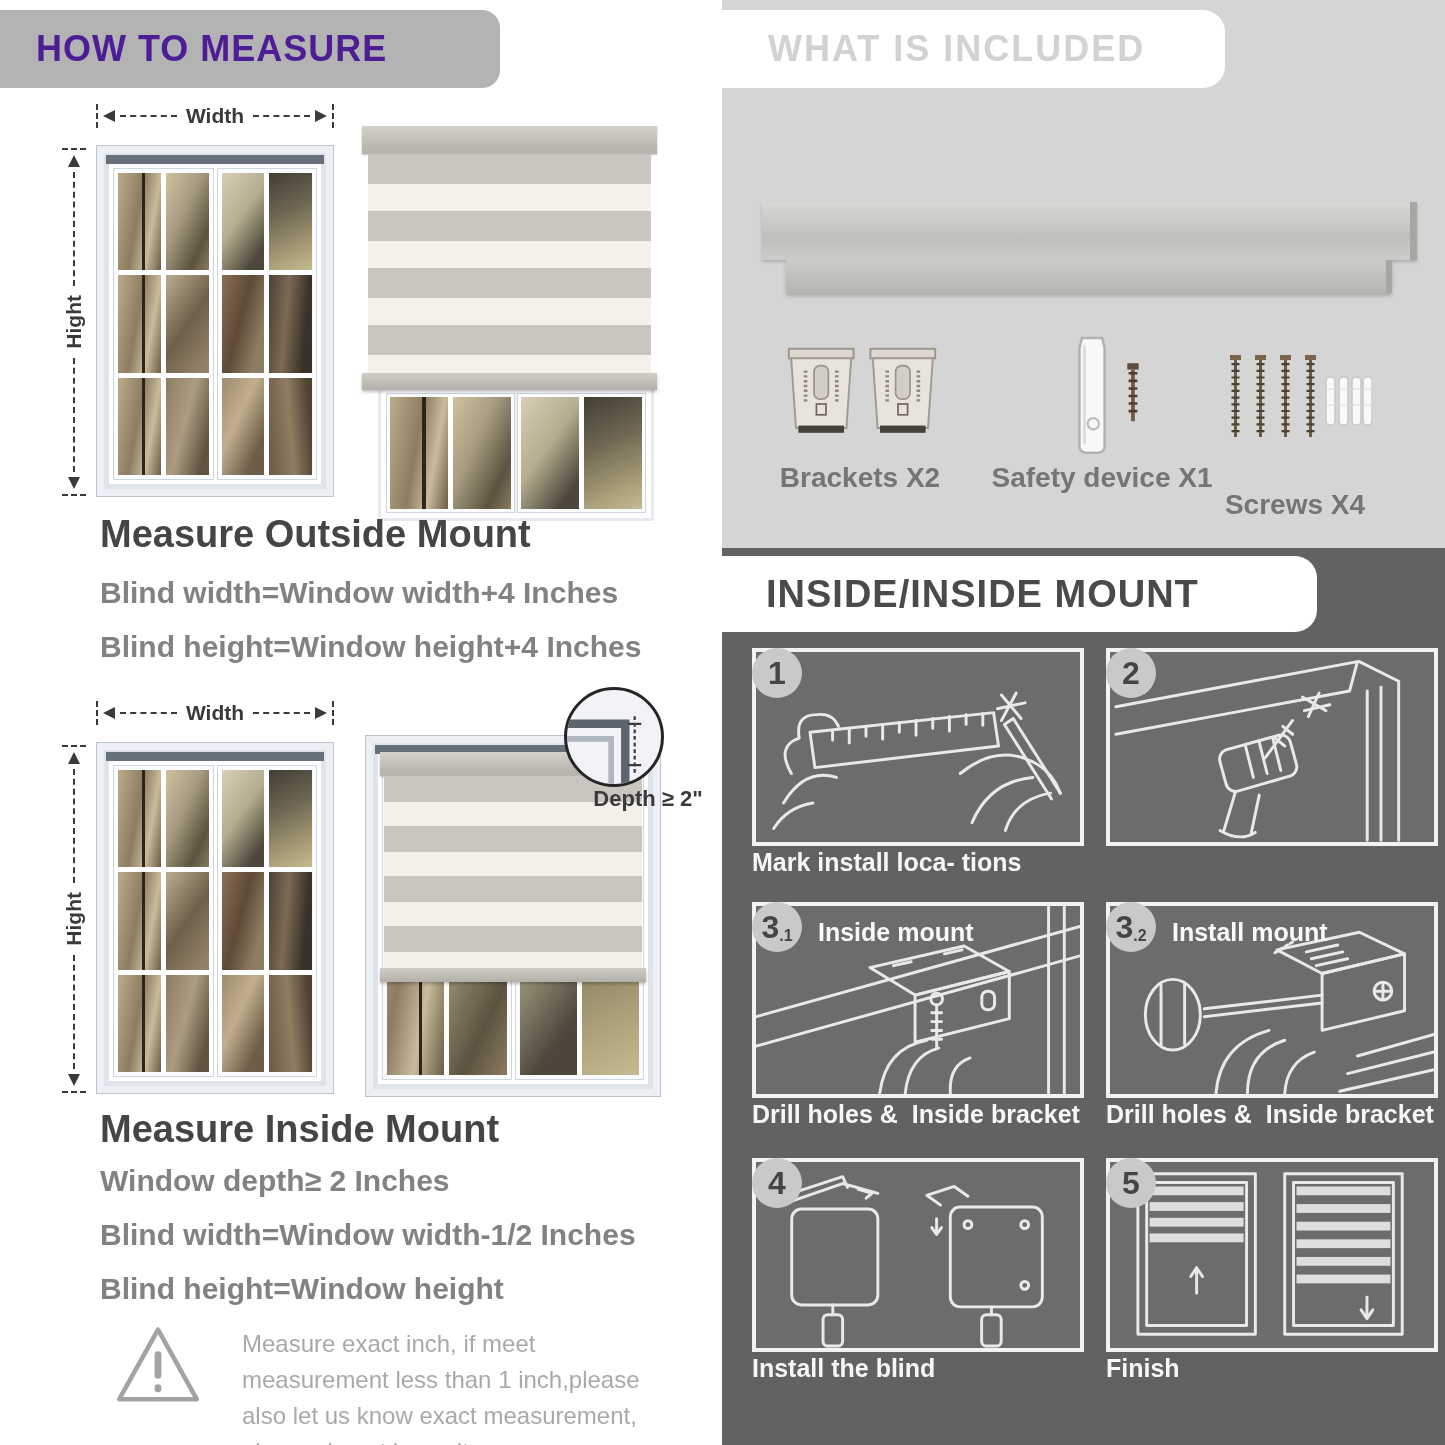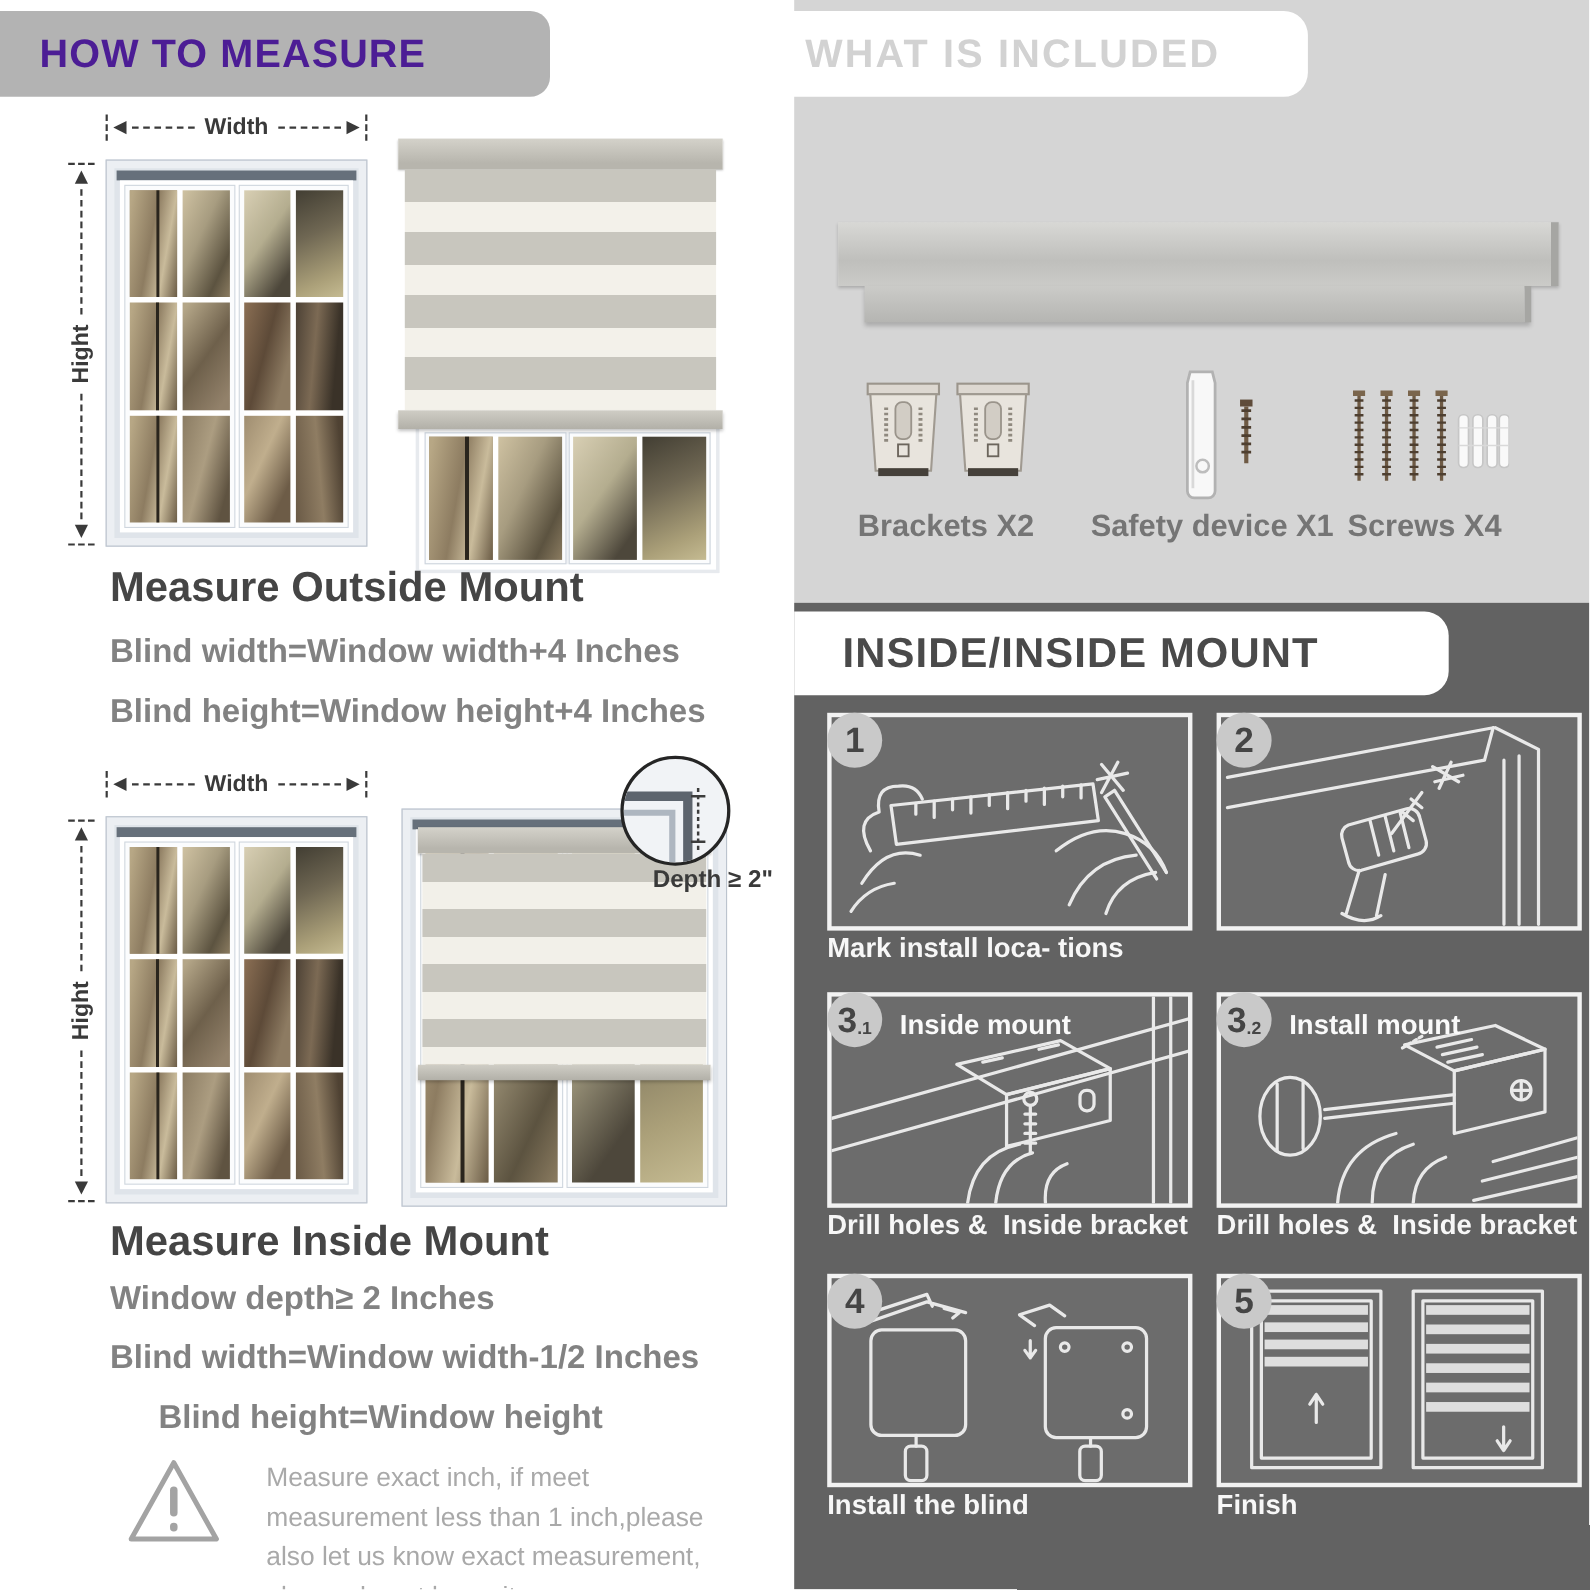--- a/index.html
+++ b/index.html
@@ -63,21 +63,21 @@
   .varrow{display:flex;flex-direction:column;align-items:center;gap:5px;color:#3a3a3a;}
   .varrow .line{flex:1;border-left:2px dashed #3a3a3a;width:0;}
   .varrow .lbl{font-weight:bold;font-size:21px;writing-mode:vertical-rl;transform:rotate(180deg);padding:4px 0;}
 
   
   .mag{width:94px;height:94px;border:3px solid #252525;border-radius:50%;background:#f1f3f6;overflow:hidden;}
   .depth-lbl{font-weight:bold;font-size:22px;color:#3a3a3a;}
 
   
   .rt-section{left:722px;top:0;width:723px;height:548px;background:#d5d5d5;}
-  .rt-bar{left:686px;top:10px;width:503px;height:78px;background:#fff;border-radius:0 22px 22px 0;
+  .rt-bar{left:722px;top:10px;width:503px;height:78px;background:#fff;border-radius:0 22px 22px 0;
           display:flex;align-items:center;}
   .rt-bar span{color:#d2d2d2;font-weight:bold;font-size:36px;letter-spacing:2px;padding-left:46px;}
   .product-lbl{left:722px;top:140px;width:723px;text-align:center;color:#7e7e7e;font-weight:bold;font-size:30px;}
   .pbar1{left:762px;top:202px;width:648px;height:58px;border-right:7px solid #a6a6a3;
          background:linear-gradient(180deg,#d8d8d5,#bfbfbc 60%,#cbcbc8),
          repeating-linear-gradient(90deg,rgba(255,255,255,.06) 0 3px,rgba(0,0,0,.04) 3px 6px);
          box-shadow:0 2px 3px rgba(0,0,0,.2);}
   .pbar2{left:786px;top:260px;width:600px;height:33px;border-right:6px solid #a6a6a3;
          background:linear-gradient(180deg,#cbcbc8,#b5b5b2);box-shadow:0 3px 4px rgba(0,0,0,.2);}
   .item-lbl{top:462px;color:#757575;font-weight:bold;font-size:28px;text-align:center;}
@@ -227,21 +227,21 @@
       <path d="M-5,52 H47 V105" stroke="#aeb6c0" stroke-width="6" fill="none"></path>
       <path d="M72,28 V88" stroke="#3c3c3c" stroke-width="2.4" stroke-dasharray="4 3" fill="none"></path>
       <path d="M65,36 h14 M65,80 h14" stroke="#3c3c3c" stroke-width="2.4" fill="none"></path>
     </svg>
   </div>
   <div class="abs depth-lbl" style="left:568px;top:786px;width:160px;text-align:center;">Depth ≥ 2"</div>
 
   <div class="abs mheading" style="left:100px;top:1108px;">Measure Inside Mount</div>
   <div class="abs mline" style="left:100px;top:1164px;">Window depth≥ 2 Inches</div>
   <div class="abs mline" style="left:100px;top:1218px;">Blind width=Window width-1/2 Inches</div>
-  <div class="abs mline" style="left:100px;top:1272px;margin-left:44px;">Blind height=Window height</div>
+  <div class="abs mline" style="left:100px;top:1272px;">Blind height=Window height</div>
 
   <div class="abs" style="left:112px;top:1324px;width:92px;height:82px;">
     <svg viewBox="0 0 80 72" width="92" height="82">
       <path d="M40,5 L74,66 L6,66 Z" fill="none" stroke="#a3a3a3" stroke-width="4" stroke-linejoin="round"></path>
       <rect x="37" y="24" width="6" height="24" rx="3" fill="#a3a3a3"></rect>
       <rect x="37" y="53" width="6" height="7" rx="3" fill="#a3a3a3"></rect>
     </svg>
   </div>
   <div class="abs warn-text" style="left:242px;top:1326px;width:420px;">Measure exact inch, if meet measurement less than 1 inch,please also let us know exact measurement, please do not leave it</div>
 
@@ -310,21 +310,21 @@
         <rect x="104" y="28" width="9" height="48" rx="4" fill="rgba(255,255,255,.85)" stroke="#c6c6c6" stroke-width="1.5"></rect>
         <rect x="117" y="28" width="9" height="48" rx="4" fill="rgba(255,255,255,.85)" stroke="#c6c6c6" stroke-width="1.5"></rect>
         <rect x="130" y="28" width="9" height="48" rx="4" fill="rgba(255,255,255,.85)" stroke="#c6c6c6" stroke-width="1.5"></rect>
         <rect x="141" y="28" width="9" height="48" rx="4" fill="rgba(255,255,255,.85)" stroke="#c6c6c6" stroke-width="1.5"></rect>
         <path d="M104,40 h46 M104,56 h46" stroke="#d9d9d9" stroke-width="1.2" fill="none"></path>
       </g>
     </svg>
   </div>
   <div class="abs item-lbl" style="left:770px;width:180px;">Brackets X2</div>
   <div class="abs item-lbl" style="left:982px;width:240px;">Safety device X1</div>
-  <div class="abs item-lbl" style="left:1205px;width:180px;">Screws X4</div>
+  <div class="abs item-lbl" style="left:1205px;width:180px;margin-top:27px;">Screws X4</div>
 
   <div class="abs rb-section"></div>
   <div class="abs rb-bar">
     <span>INSIDE/INSIDE MOUNT</span>
   </div>
 
   <div class="abs panel" style="left:752px;top:648px;width:324px;height:190px;">
     <svg viewBox="0 0 330 190">
       <g class="lineart">
         <path d="M36,122 q-16,-28 8,-36 q-4,-24 18,-24 q16,-2 22,12"></path>

